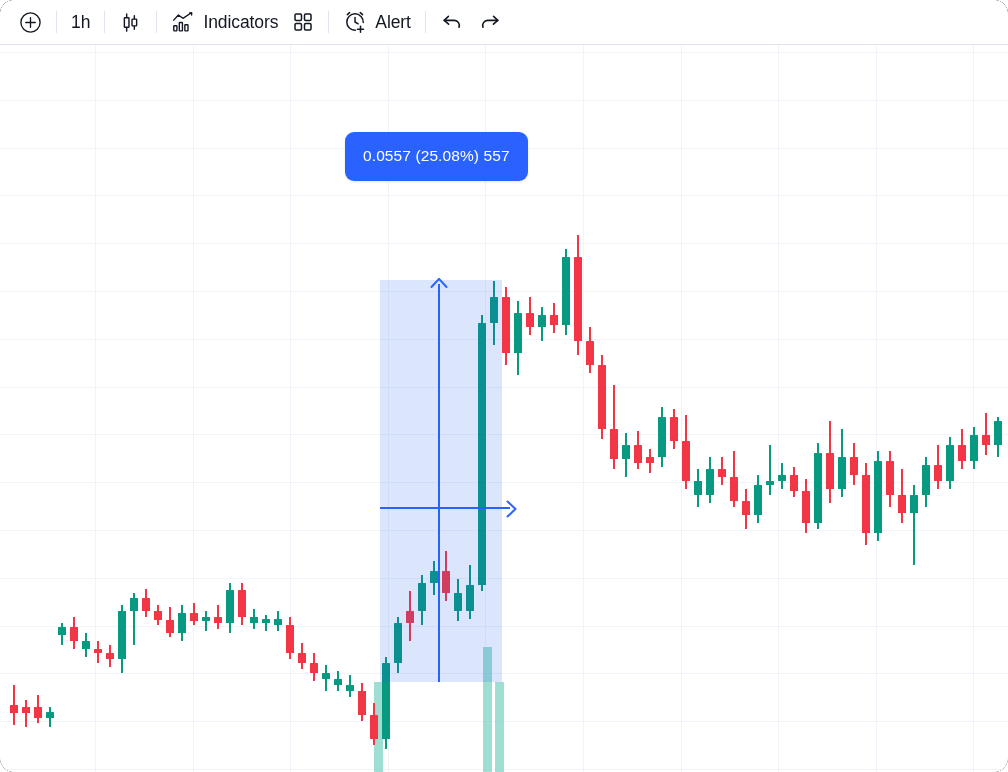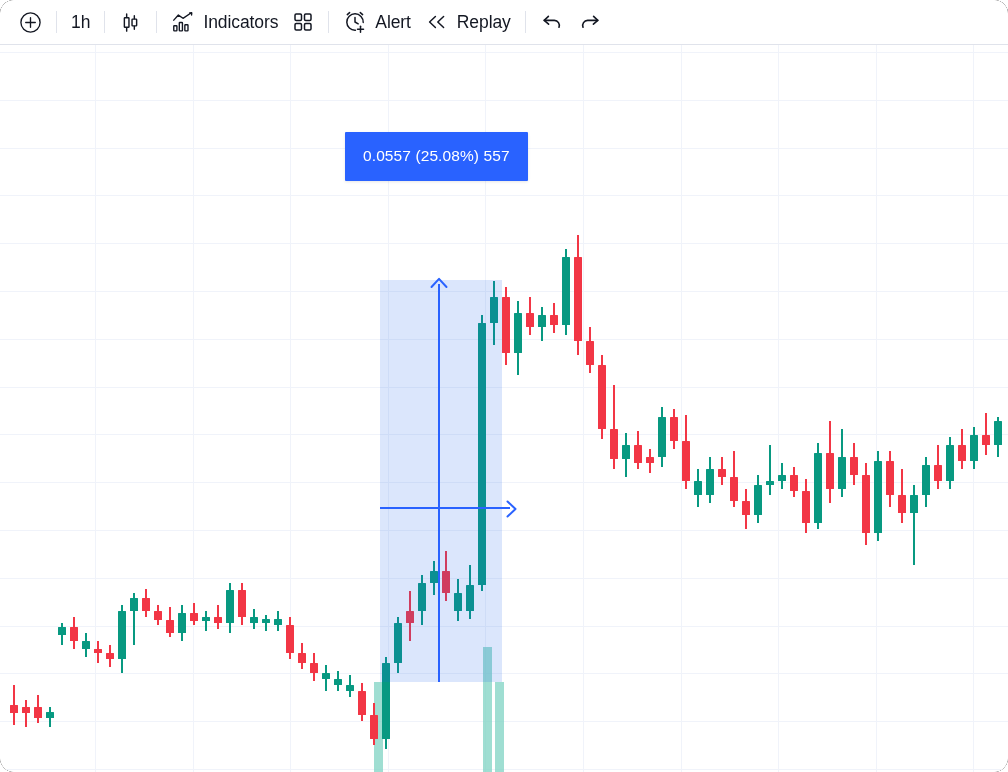--- a/index.html
+++ b/index.html
@@ -147,21 +147,21 @@
     height: 2px;
     background: #2962ff;
     z-index: 7;
   }
   .arrowhead { position: absolute; z-index: 7; }
 
   #measure-tooltip {
     position: absolute;
     background: #2962ff;
     color: #ffffff;
-    border-radius: 1px;
+    border-radius: 9px;
     padding: 12px 18px 13px 18px;
     text-align: center;
     font-size: 15.5px;
     line-height: 1.55;
     z-index: 9;
     box-shadow: 0 1px 3px rgba(0,0,0,0.10);
     letter-spacing: 0.1px;
     white-space: nowrap;
   }
   #measure-tooltip div { white-space: nowrap; }
@@ -243,30 +243,20 @@
             <path d="M4.3 4.6 L6.6 2.6" stroke-linecap="round"></path>
             <path d="M19.6 4.6 L17.3 2.6" stroke-linecap="round"></path>
             <line x1="17.5" y1="16.3" x2="17.5" y2="22.3" stroke-linecap="round"></line>
             <line x1="14.5" y1="19.3" x2="20.5" y2="19.3" stroke-linecap="round"></line>
           </svg>
         </span>
         <span class="gap8"></span>
         <span class="tb-label">Alert</span>
       </div>
 
-      <div class="tb-item">
-        <span class="icon">
-          <svg width="24" height="24" viewBox="0 0 24 24" fill="none" stroke="#131722" stroke-width="1.5" stroke-linejoin="round" stroke-linecap="round">
-            <polyline points="10.4,6.5 4.6,12 10.4,17.5"></polyline>
-            <polyline points="18.6,6.5 12.8,12 18.6,17.5"></polyline>
-          </svg>
-        </span>
-        <span class="gap8"></span>
-        <span class="tb-label">Replay</span>
-      </div>
 
       <div class="tb-sep"></div>
 
       <div class="tb-item">
         <span class="icon">
           <svg width="24" height="24" viewBox="0 0 24 24" fill="none" stroke="#131722" stroke-width="1.6" stroke-linecap="round" stroke-linejoin="round">
             <polyline points="8.4,6.4 4.2,10.4 8.6,14.2"></polyline>
             <path d="M4.3 10.4 H14.4 a5 5 0 0 1 4.6 6.8"></path>
           </svg>
         </span>

